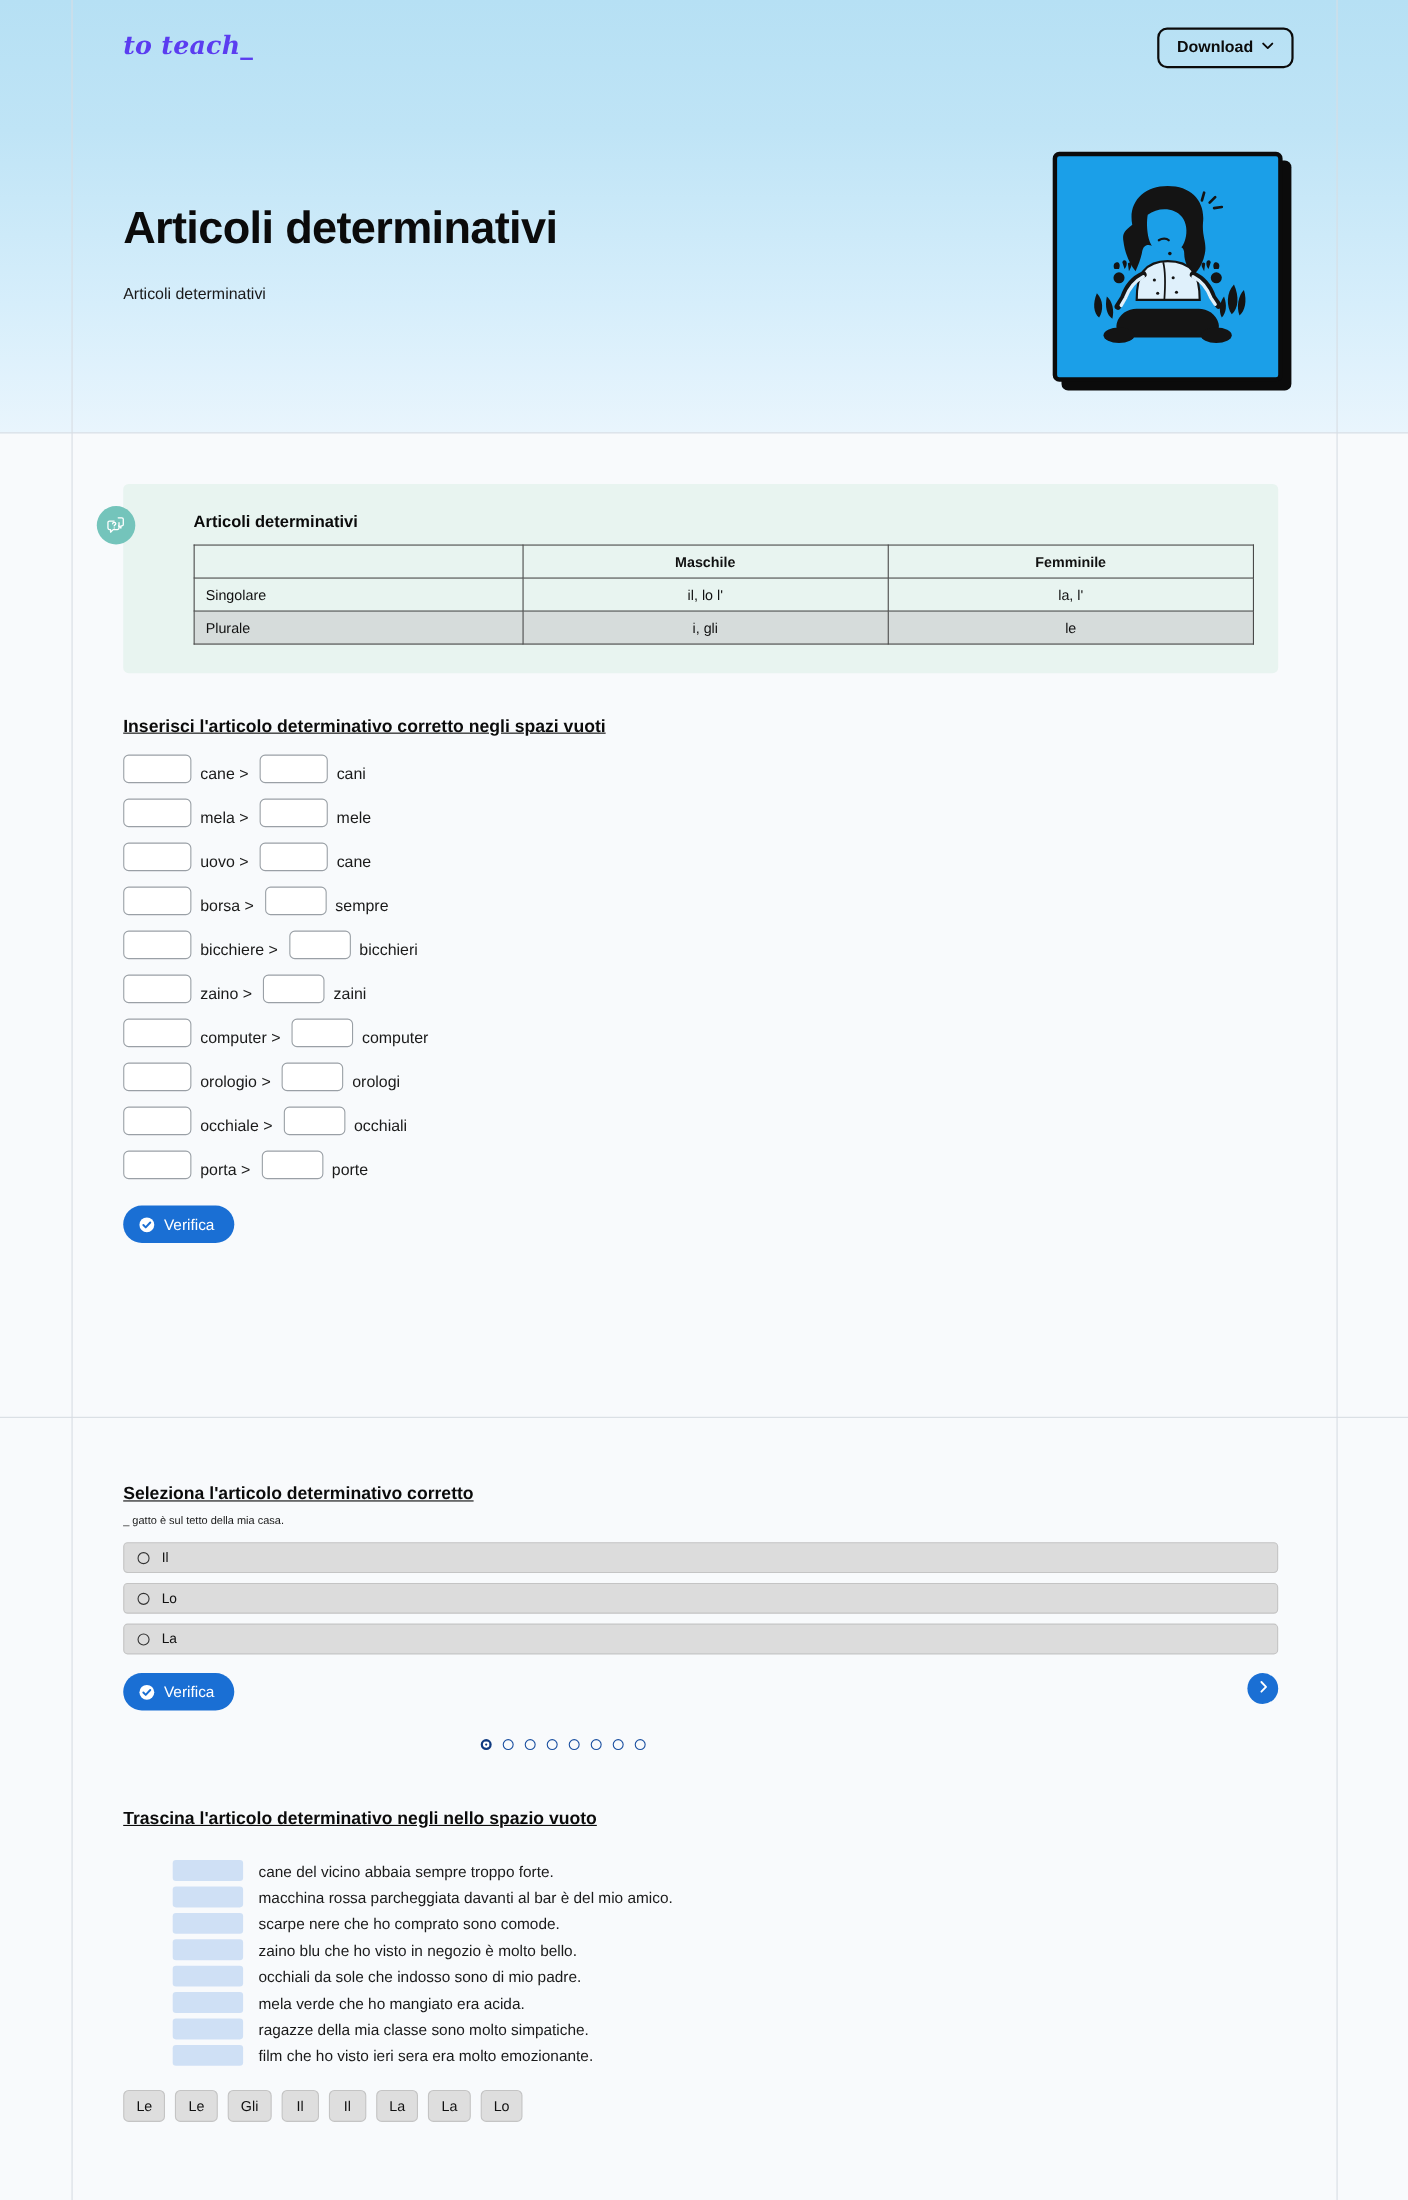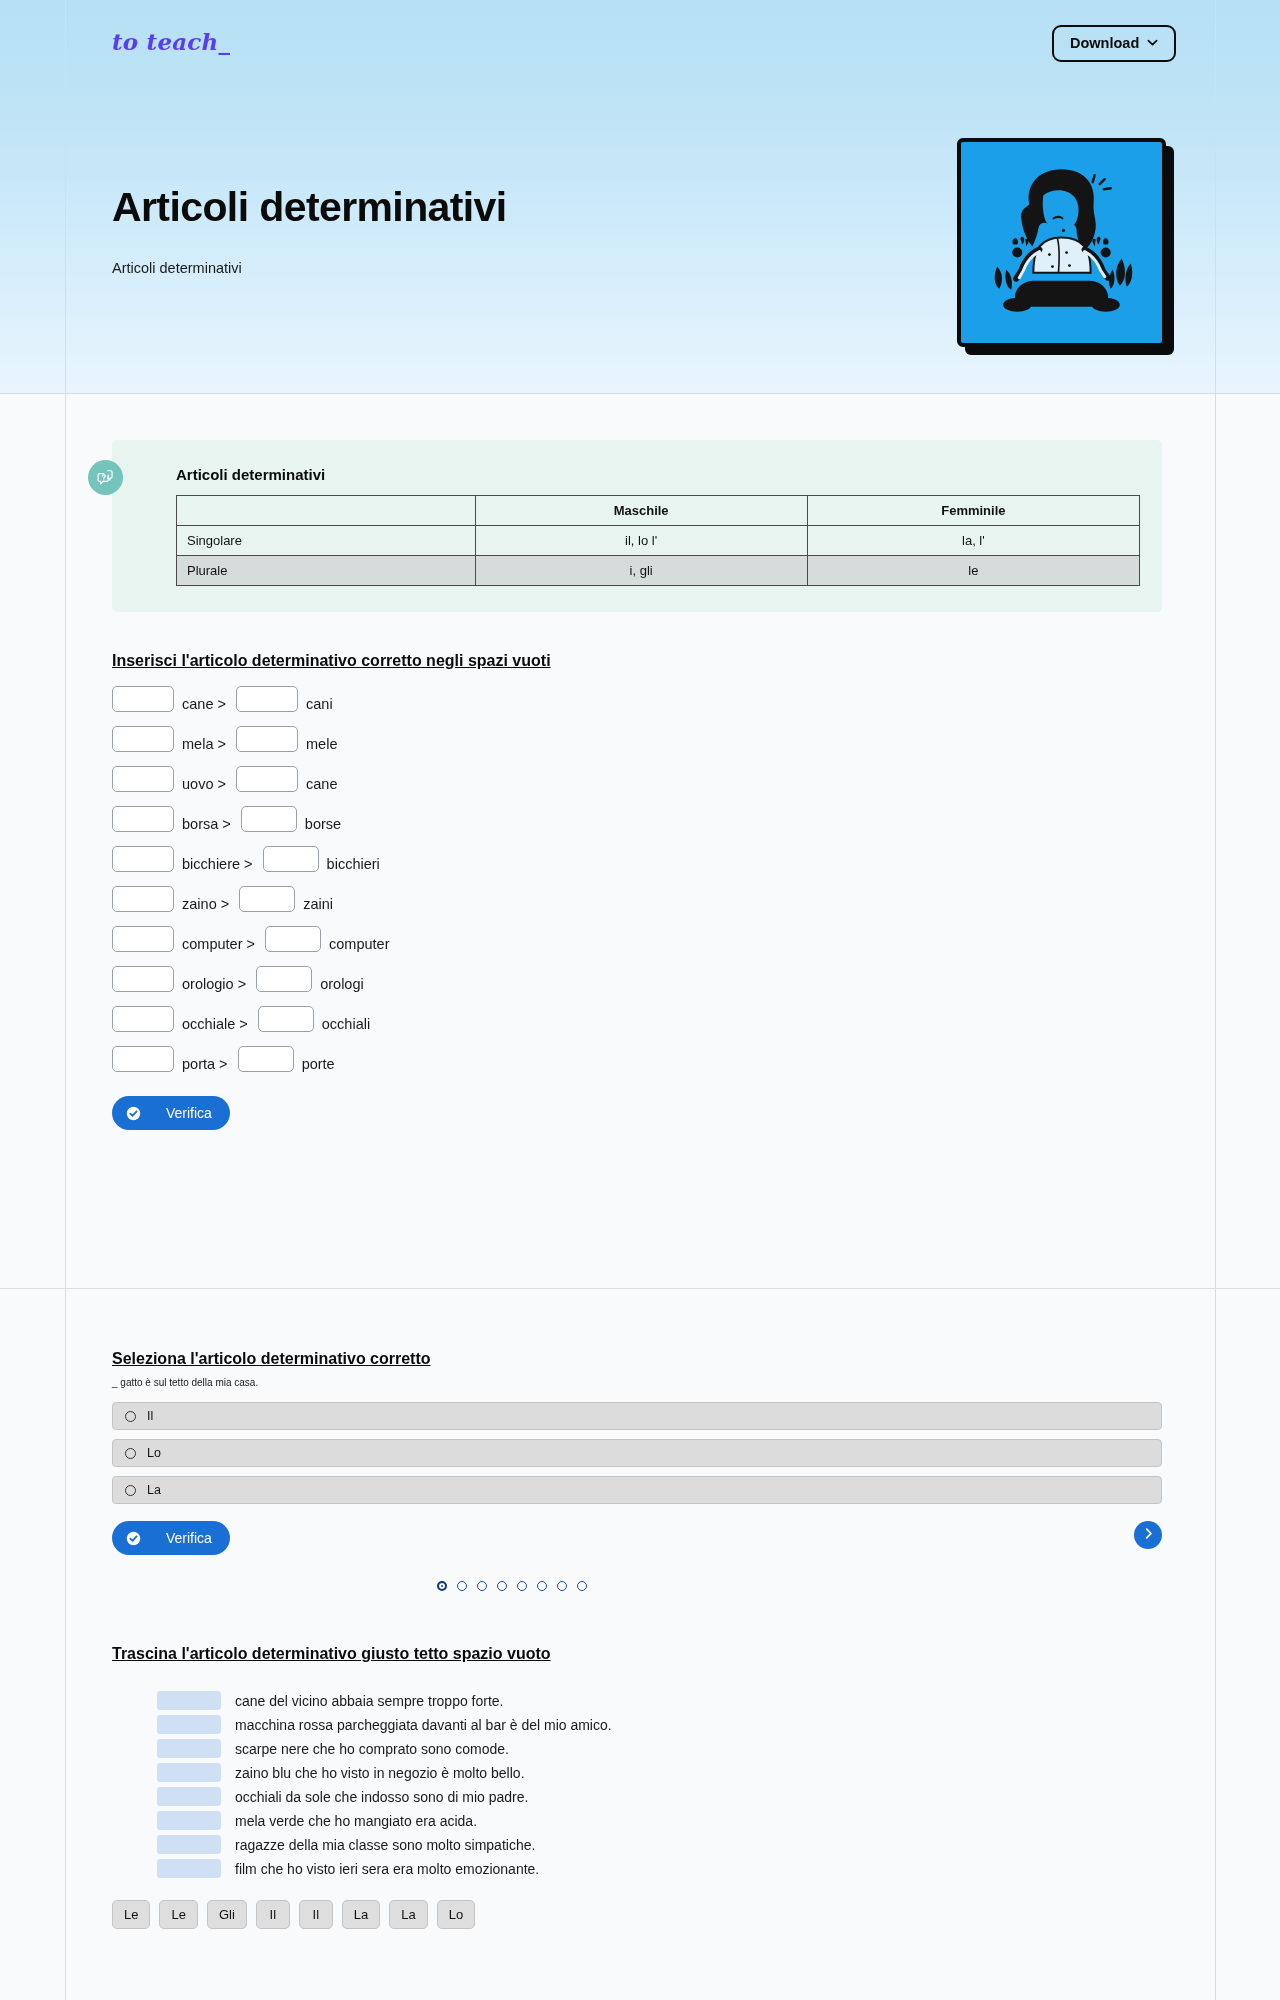--- a/index.html
+++ b/index.html
@@ -103,21 +103,21 @@
   
   .fib-row { display:flex; align-items:flex-end; margin-bottom:14px; font-size:14.5px; color:#1a1a1a; }
   .fib-input {
     height:26px; border:1px solid #9aa0a6; border-radius:5px; background:#fff;
     margin-right:4px; margin-left:0;
   }
   .fib-input.second { margin-left:6px; }
   .fib-word { white-space:pre; }
 
   .btn-verify {
-    display:inline-flex; align-items:center; gap:25px;
+    display:inline-flex; align-items:center; gap:8px;
     background:#1a6fd4; color:#fff; border:none; border-radius:18px;
     padding:9px 18px 9px 14px; font-size:14px; cursor:pointer;
   }
   .check-ic { width:15px; height:15px; display:inline-block; }
 
   
   .mc-question { font-size:10px; color:#1a1a1a; margin:0 0 14px 0; }
   .mc-option {
     display:flex; align-items:center; gap:11px;
     background:#dcdcdc; border:1px solid #c4c4c4; border-radius:4px;
@@ -279,21 +279,21 @@
         <div class="fib-row">
           <input type="text" class="fib-input" placeholder="" style="width: 62px;">
           <span class="fib-word"> uovo &gt; </span>
           <input type="text" class="fib-input second" placeholder="" style="width: 62px;">
           <span class="fib-word"> cane</span>
         </div>
         <div class="fib-row">
           <input type="text" class="fib-input" placeholder="" style="width: 62px;">
           <span class="fib-word"> borsa &gt; </span>
           <input type="text" class="fib-input second" placeholder="" style="width: 56px;">
-          <span class="fib-word"> borse</span>
+          <span class="fib-word"> sempre</span>
         </div>
         <div class="fib-row">
           <input type="text" class="fib-input" placeholder="" style="width: 62px;">
           <span class="fib-word"> bicchiere &gt; </span>
           <input type="text" class="fib-input second" placeholder="" style="width: 56px;">
           <span class="fib-word"> bicchieri</span>
         </div>
         <div class="fib-row">
           <input type="text" class="fib-input" placeholder="" style="width: 62px;">
           <span class="fib-word"> zaino &gt; </span>
@@ -379,21 +379,21 @@
         <span class="dot"></span>
         <span class="dot"></span>
         <span class="dot"></span>
         <span class="dot"></span>
         <span class="dot"></span>
         <span class="dot"></span>
       </div>
   </div>
 
   <div class="exercise" style="left:112px; top:1645px; width:1050px;">
-    <h2 class="sec-title" style="margin-bottom:28px">Trascina l'articolo determinativo giusto tetto spazio vuoto</h2>
+    <h2 class="sec-title" style="margin-bottom:28px">Trascina l'articolo determinativo negli nello spazio vuoto</h2>
     <div id="dd-rows">
         <div class="dd-row">
           <span class="dd-slot"></span>
           <span>cane del vicino abbaia sempre troppo forte.</span>
         </div>
         <div class="dd-row">
           <span class="dd-slot"></span>
           <span>macchina rossa parcheggiata davanti al bar è del mio amico.</span>
         </div>
         <div class="dd-row">

